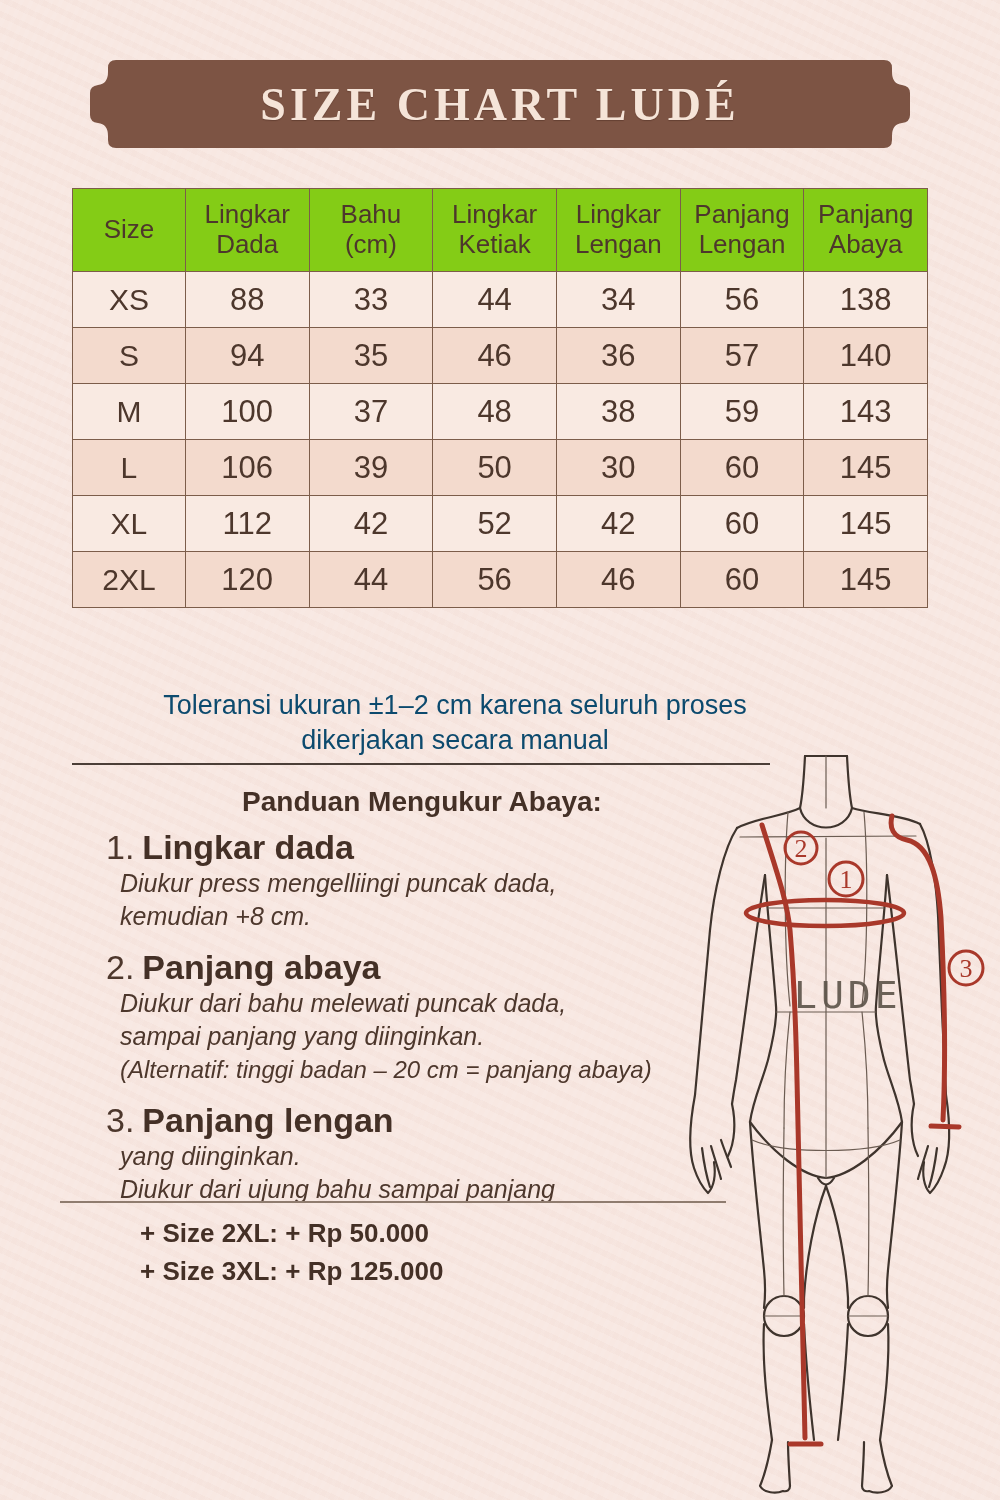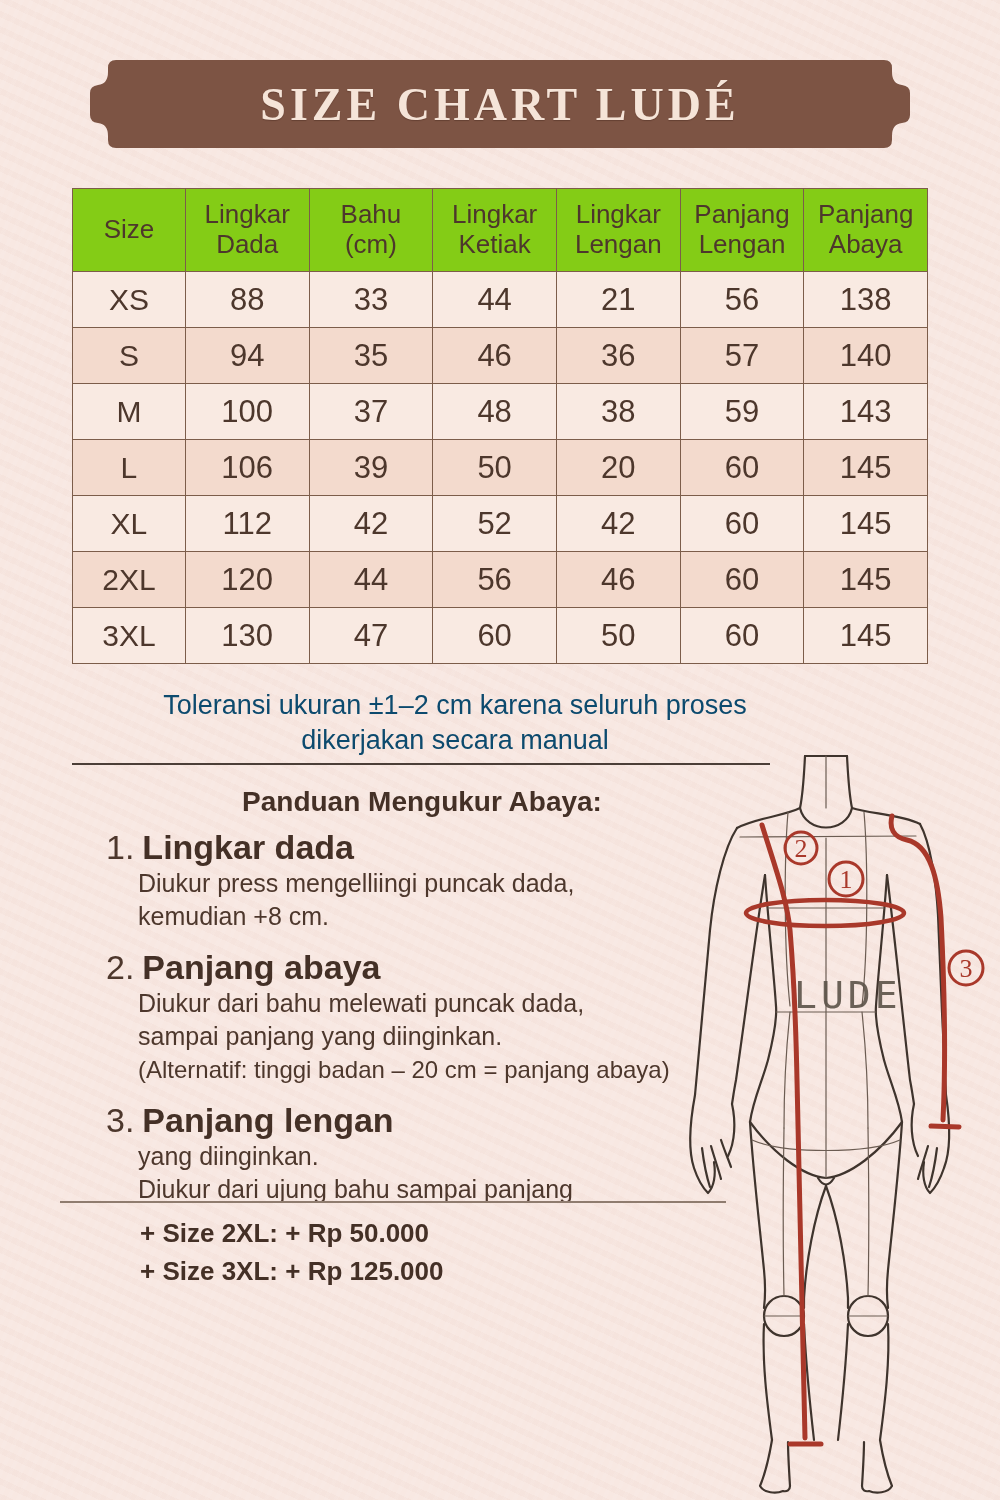--- a/index.html
+++ b/index.html
@@ -48,21 +48,21 @@
   .divider-1{position:absolute;left:72px;top:763px;width:698px;height:2px;background:#4b3e37;}
   .guide-heading{
     position:absolute;left:122px;top:786px;width:600px;text-align:center;
     font-size:28px;font-weight:bold;color:#443026;
   }
   .guide-list{position:absolute;left:106px;top:828px;width:600px;}
   .g-item{margin-bottom:15px;}
   .g-head{font-size:34px;}
   .g-num{margin-right:8px;}
   .g-title{font-weight:bold;color:#443026;}
-  .g-body{margin-left:32px;font-size:25px;line-height:33px;}
+  .g-body{margin-left:14px;font-size:25px;line-height:33px;font-style:italic;}
   .alt-line{font-size:24px;}
   .divider-2{position:absolute;left:60px;top:1201px;width:666px;height:1.5px;background:#8f7c6f;}
   .surcharges{position:absolute;left:140px;top:1214px;font-size:26px;font-weight:bold;color:#443026;line-height:38px;}
   
   .figure{position:absolute;left:680px;top:750px;width:300px;height:750px;}
   .figure svg{position:absolute;inset:0;overflow:visible;}
   .outline{stroke:#3f342d;stroke-width:2.2;fill:none;stroke-linecap:round;stroke-linejoin:round;}
   .seam{stroke:#6b5c52;stroke-width:1.2;fill:none;stroke-linecap:round;}
   .redline{stroke:#a9382a;fill:none;stroke-linecap:round;}
   .marker-circle{stroke:#a9382a;stroke-width:3;fill:none;}
@@ -108,21 +108,21 @@
           <th>Panjang
 Abaya</th>
         </tr>
       </thead>
       <tbody>
         <tr>
           <td class="size-cell">XS</td>
           <td>88</td>
           <td>33</td>
           <td>44</td>
-          <td>21</td>
+          <td>34</td>
           <td>56</td>
           <td>138</td>
         </tr>
         <tr class="row-dark">
           <td class="size-cell">S</td>
           <td>94</td>
           <td>35</td>
           <td>46</td>
           <td>36</td>
           <td>57</td>
@@ -135,48 +135,39 @@
           <td>48</td>
           <td>38</td>
           <td>59</td>
           <td>143</td>
         </tr>
         <tr class="row-dark">
           <td class="size-cell">L</td>
           <td>106</td>
           <td>39</td>
           <td>50</td>
-          <td>20</td>
+          <td>30</td>
           <td>60</td>
           <td>145</td>
         </tr>
         <tr>
           <td class="size-cell">XL</td>
           <td>112</td>
           <td>42</td>
           <td>52</td>
           <td>42</td>
           <td>60</td>
           <td>145</td>
         </tr>
         <tr class="row-dark">
           <td class="size-cell">2XL</td>
           <td>120</td>
           <td>44</td>
           <td>56</td>
           <td>46</td>
-          <td>60</td>
-          <td>145</td>
-        </tr>
-        <tr>
-          <td class="size-cell">3XL</td>
-          <td>130</td>
-          <td>47</td>
-          <td>60</td>
-          <td>50</td>
           <td>60</td>
           <td>145</td>
         </tr>
       </tbody>
     </table>
   </div>
 
   <div class="tolerance">
     <div>Toleransi ukuran ±1–2 cm karena seluruh proses</div>
     <div>dikerjakan secara manual</div>

